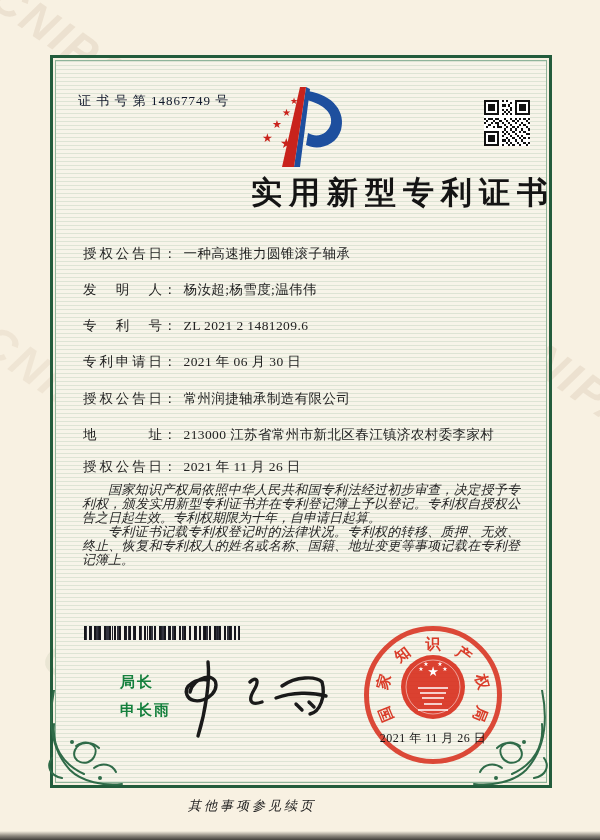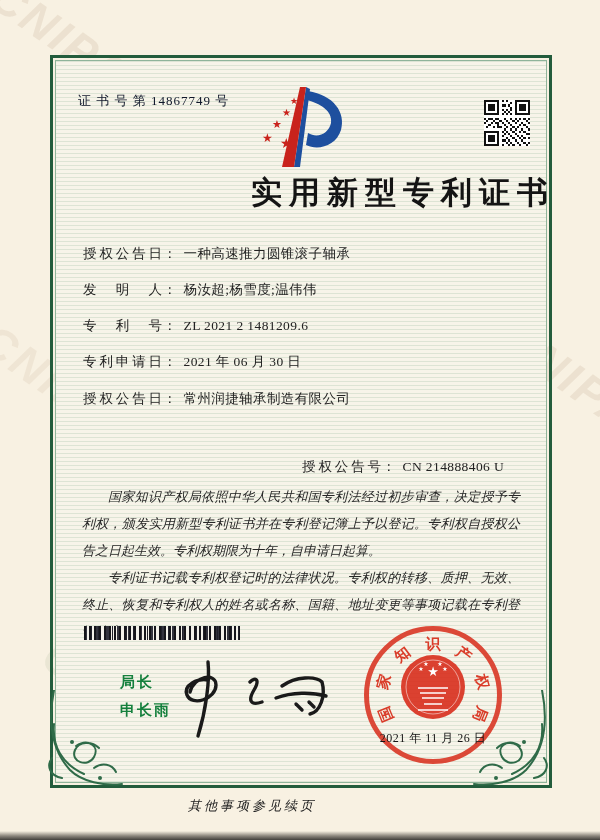--- a/index.html
+++ b/index.html
@@ -64,21 +64,21 @@
     text-align:justify;text-align-last:justify;
     vertical-align:top;color:#1f1f1f;
   }
   .fcolon{margin:0 7px 0 1px;}
   .fvalue{letter-spacing:0.4px;}
   .r1{top:244px;} .r2{top:280px;} .r3{top:316px;} .r4{top:352px;}
   .r5{top:389px;} .r6{top:425px;} .r7{top:457px;} .r7b{top:457px;left:302px;}
 
   .body-text{
     position:absolute;z-index:2;left:82px;top:483px;width:438px;
-    font-size:13px;line-height:27px;color:#262626;
+    font-size:13px;line-height:14px;color:#262626;
     text-align:justify;font-style:italic;
   }
   .body-text p{margin:0;text-indent:2em;}
 
   .barcode{
     position:absolute;z-index:2;left:84px;top:626px;width:156px;height:14px;
     background:
       repeating-linear-gradient(90deg,#15151a 0 2px,rgba(0,0,0,0) 2px 5px),
       repeating-linear-gradient(90deg,#20202a 0 1px,rgba(0,0,0,0) 1px 7px),
       repeating-linear-gradient(90deg,#33333d 0 3px,#f3f1ea 3px 11px);
@@ -209,22 +209,25 @@
   </div>
   <div class="frow r3">
     <span class="flabel">专利号</span><span class="fcolon">：</span><span class="fvalue">ZL 2021 2 1481209.6</span>
   </div>
   <div class="frow r4">
     <span class="flabel">专利申请日</span><span class="fcolon">：</span><span class="fvalue">2021 年 06 月 30 日</span>
   </div>
   <div class="frow r5">
     <span class="flabel">授权公告日</span><span class="fcolon">：</span><span class="fvalue">常州润捷轴承制造有限公司</span>
   </div>
-  <div class="frow r7b">
-    <span class="flabel">授权公告号</span><span class="fcolon">：</span><span class="fvalue">CN 214888406 U</span>
+  <div class="frow r6">
+    <span class="flabel">地址</span><span class="fcolon">：</span><span class="fvalue">213000 江苏省常州市新北区春江镇济农村委李家村</span>
+  </div>
+  <div class="frow r7">
+    <span class="flabel">授权公告日</span><span class="fcolon">：</span><span class="fvalue">2021 年 11 月 26 日</span>
   </div>
 
   <div class="body-text">
     <p>国家知识产权局依照中华人民共和国专利法经过初步审查，决定授予专利权，颁发实用新型专利证书并在专利登记簿上予以登记。专利权自授权公告之日起生效。专利权期限为十年，自申请日起算。</p>
     <p>专利证书记载专利权登记时的法律状况。专利权的转移、质押、无效、终止、恢复和专利权人的姓名或名称、国籍、地址变更等事项记载在专利登记簿上。</p>
   </div>
 
   <div class="barcode"></div>
 
   <div class="director-title">局长</div>

